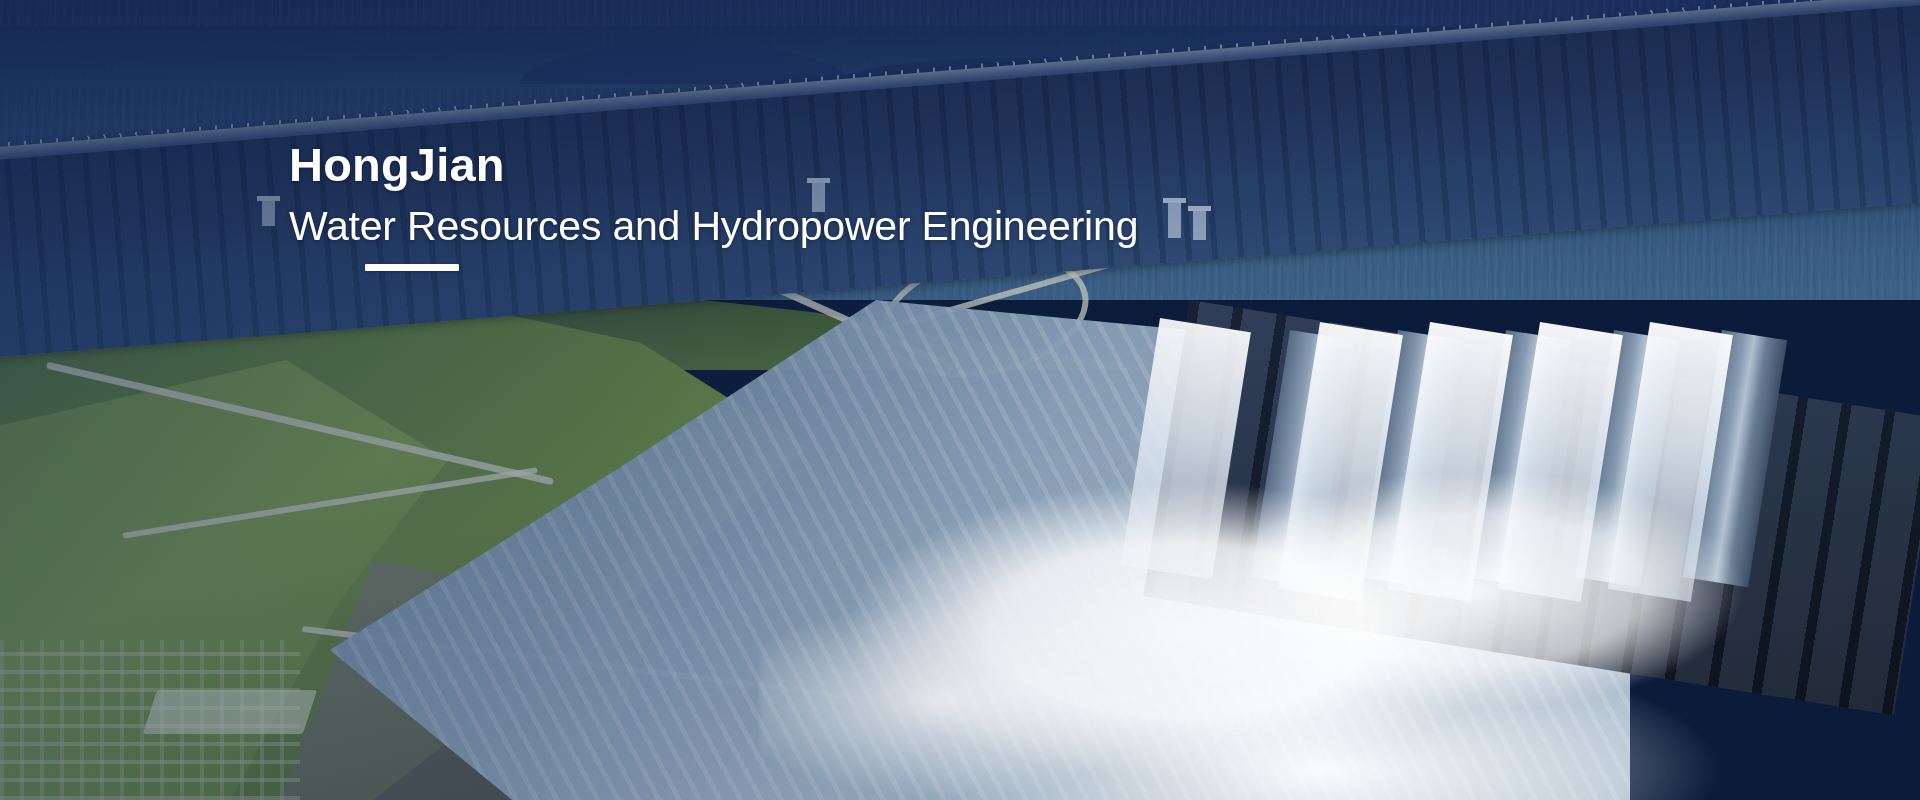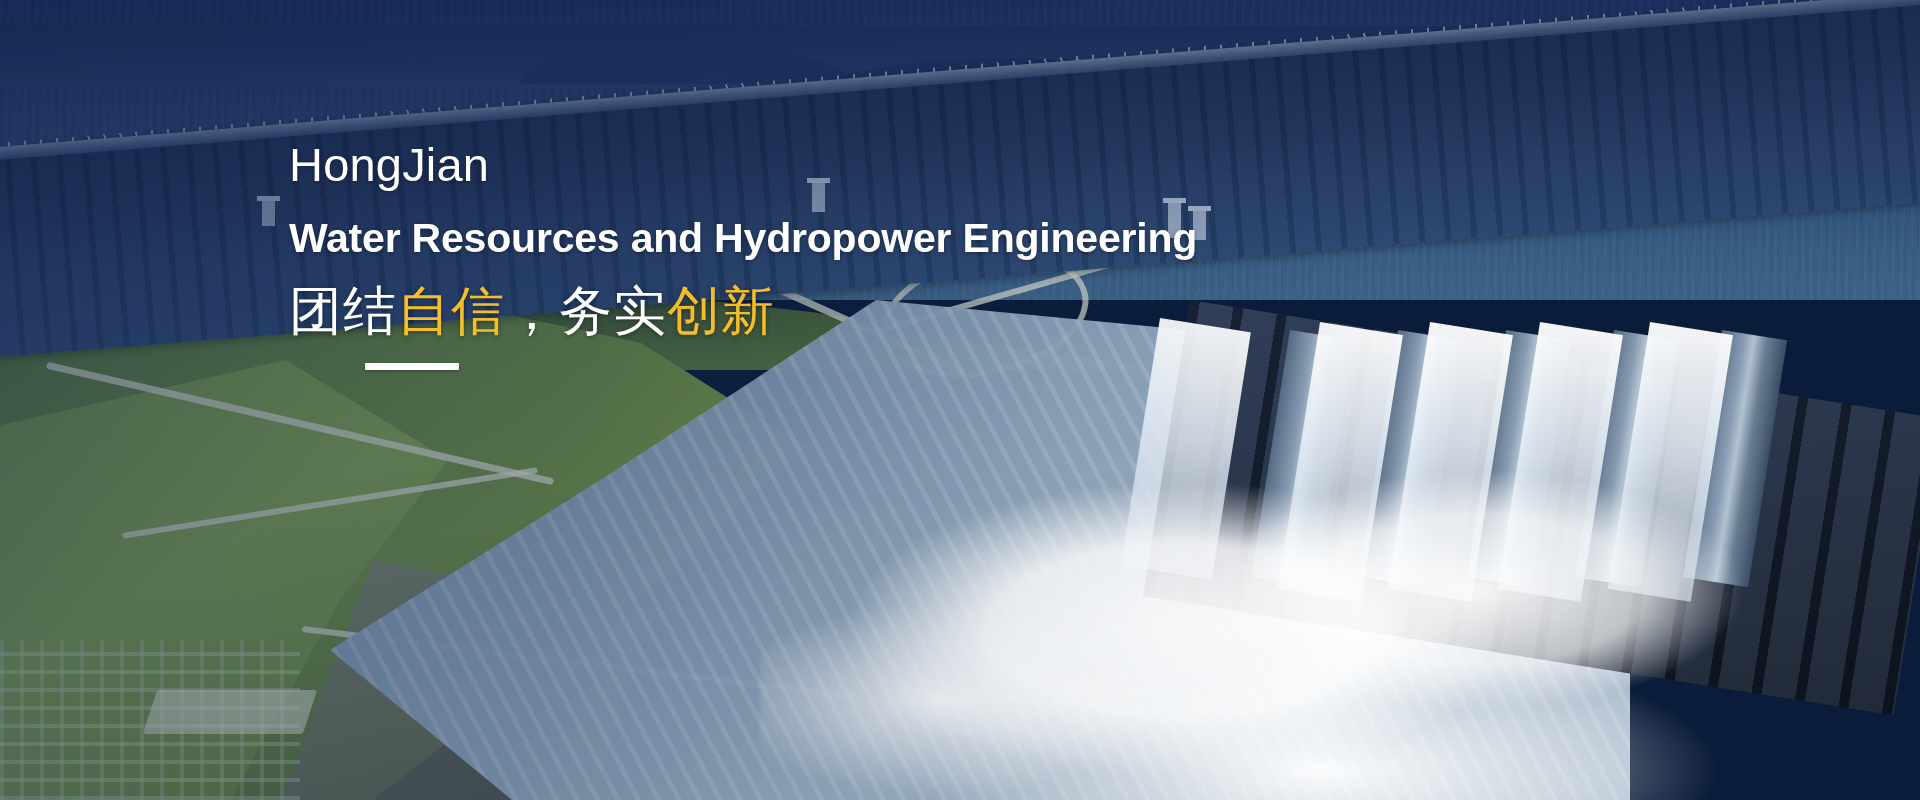--- a/index.html
+++ b/index.html
@@ -182,26 +182,26 @@
   }
   .scrim-top{
     position:absolute; left:0; top:0; width:1920px; height:260px;
     background:linear-gradient(180deg, rgba(14,30,68,.38) 0%, rgba(14,30,68,0) 100%);
   }
 
   
   .content{ position:absolute; left:289px; top:138px; width:1000px; }
 
   .brand{
-    font-size:47px; font-weight:400; color:#ffffff; letter-spacing:.2px;
+    font-size:47px; font-weight:700; color:#ffffff; letter-spacing:.2px;
     line-height:1.15; text-shadow:0 1px 4px rgba(0,0,0,.35);
   }
   .subtitle{
-    margin-top:24px;
-    font-size:41px; font-weight:700; color:#ffffff; letter-spacing:-.2px;
+    margin-top:12px;
+    font-size:41px; font-weight:400; color:#ffffff; letter-spacing:-.2px;
     line-height:1.12; white-space:nowrap; text-shadow:0 1px 4px rgba(0,0,0,.35);
   }
   .slogan{
     margin-top:10px;
     font-size:53px; font-weight:400; color:#ffffff;
     line-height:1.46; letter-spacing:1px;
     text-shadow:0 1px 5px rgba(0,0,0,.4);
   }
   .slogan .hl{ color:#f5bd2a; }
   .rule{
@@ -265,21 +265,18 @@
     <div class="scrim-top"></div>
   </div>
 
   <div class="content">
 
     <div class="brand">HongJian</div>
 
     <div class="subtitle">Water Resources and Hydropower Engineering</div>
 
     <div class="slogan">
-      <div>
-        <span>团结</span><span class="hl">自信</span><span>，务实</span><span class="hl">创新</span>
-      </div>
     </div>
 
     <div class="rule"></div>
   </div>
 
 </div>
 
 </body></html>

